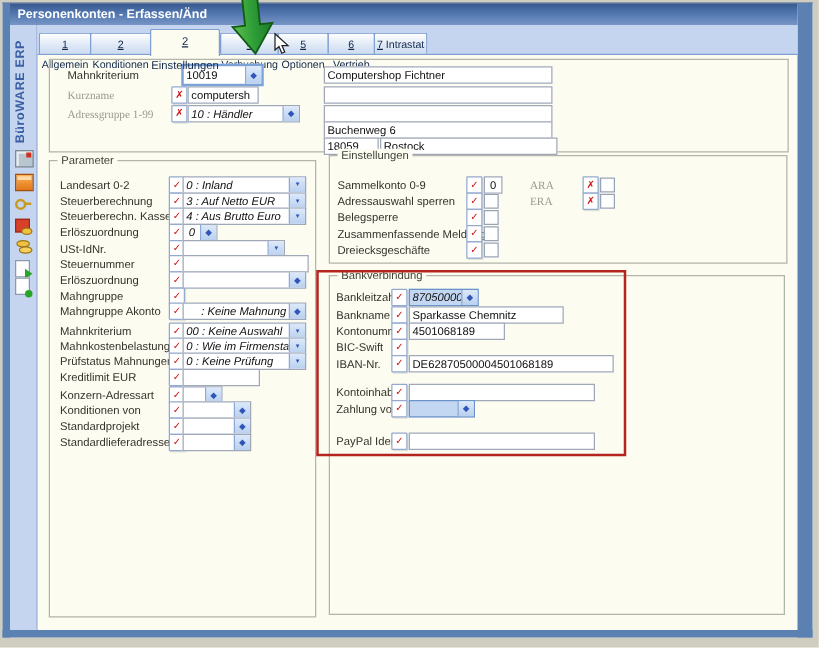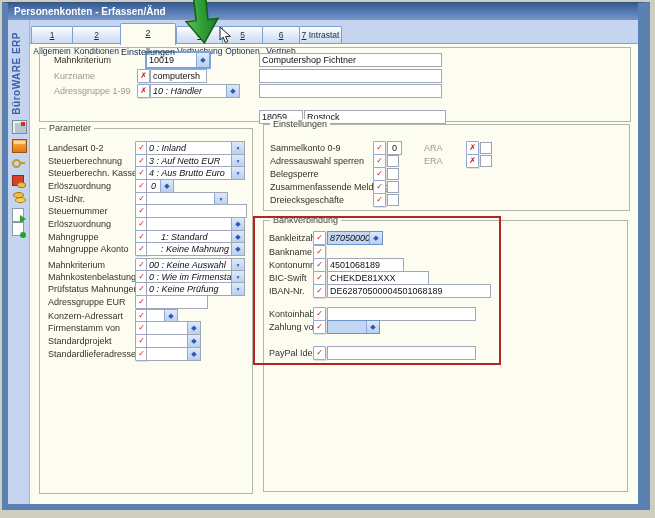--- a/index.html
+++ b/index.html
@@ -38,21 +38,21 @@
   .tab{position:absolute;top:6px;height:16px;background:linear-gradient(#ffffff,#dde7f6 60%,#cddcf0);
        border:1px solid #7FA0D2;border-bottom:none;border-radius:2px 2px 0 0;
        font-size:8.5px;text-align:center;line-height:16px;color:#12284a;cursor:default;}
   .tab.active{top:3px;height:21px;background:#FCFCF1;z-index:2;font-size:9px;line-height:19px;}
   .tab .tl{display:inline-block;}
   .tab .tl::first-letter{text-decoration:underline;}
   .gbox{position:absolute;border:1px solid #B2B5A9;}
   .gtitle{position:absolute;top:-6px;left:6px;background:#FCFCF1;padding:0 3px;font-size:9px;color:#3E4238;}
   .row{position:absolute;left:0;right:0;height:13px;}
   .lb{position:absolute;font-size:9px;color:#33332C;white-space:nowrap;top:2px;}
-  .lb.gray{color:#9A9A90;}
+  .lb.gray{color:#9A9A90;font-family:Liberation Serif, serif;}
   .ni{position:absolute;top:0;width:11px;height:12px;background:#fff;border:1px solid #93A9CF;
       border-radius:1px;font-size:8px;font-weight:bold;color:#CC1111;line-height:11px;text-align:center;
       box-shadow:1px 1px 0 rgba(0,0,0,.10);cursor:default;}
   .txt{position:absolute;top:0;height:12px;background:#fff;border:1px solid #A0A8B8;
        font-size:9px;line-height:12px;color:#101010;padding:0 2px;white-space:nowrap;overflow:hidden;}
   .combo{position:absolute;top:0;height:14px;background:#fff;border:1px solid #A0A8B8;
          display:flex;box-sizing:border-box;}
   .combo.blue{background:#C3D7F2;border-color:#6C93C8;}
   .ct{flex:1;font-size:9px;line-height:12px;color:#101010;padding-left:2px;white-space:nowrap;overflow:hidden;font-style:italic;}
   .ct.right{text-align:right;padding-right:2px;}
@@ -117,20 +117,23 @@
         </div>
         <div class="row" style="top:36px">
           <span class="lb gray" style="left:14px">Adressgruppe 1-99</span>
           <span class="ni" style="left:97px">✗</span>
           <div class="combo" style="left:110px;width:90px">
             <span class="ct">10 : Händler</span>
             <span class="btn spin">◆</span>
           </div>
           <span class="txt" style="left:219px;width:177px"></span>
         </div>
+        <div class="row" style="top:49px">
+          <span class="txt" style="left:219px;width:177px">Buchenweg 6</span>
+        </div>
         <div class="row" style="top:62px">
           <span class="txt" style="left:219px;width:38px">18059</span>
           <span class="txt" style="left:264px;width:136px">Rostock</span>
         </div>
       </div>
 
       <div class="gbox" style="left:9px;top:108px;width:212px;height:364px">
         <span class="gtitle">Parameter</span>
 
         <div class="row" style="top:12px">
@@ -182,24 +185,20 @@
           <span class="lb" style="left:8px">Erlöszuordnung</span>
           <span class="ni" style="left:95px">✓</span>
           <div class="combo" style="left:106px;width:99px">
             <span class="ct"></span>
             <span class="btn spin">◆</span>
           </div>
         </div>
         <div class="row" style="top:101px">
           <span class="lb" style="left:8px">Mahngruppe</span>
           <span class="ni" style="left:95px">✓</span>
-          <div class="combo" style="left:106px;width:99px">
-            <span class="ct" style="padding-left:14px">1: Standard</span>
-            <span class="btn spin">◆</span>
-          </div>
         </div>
         <div class="row" style="top:113px">
           <span class="lb" style="left:8px">Mahngruppe Akonto</span>
           <span class="ni" style="left:95px">✓</span>
           <div class="combo" style="left:106px;width:99px">
             <span class="ct" style="padding-left:14px">: Keine Mahnung</span>
             <span class="btn spin">◆</span>
           </div>
         </div>
         <div class="row" style="top:129px">
@@ -220,34 +219,34 @@
         </div>
         <div class="row" style="top:153px">
           <span class="lb" style="left:8px">Prüfstatus Mahnungen</span>
           <span class="ni" style="left:95px">✓</span>
           <div class="combo" style="left:106px;width:99px">
             <span class="ct">0 : Keine Prüfung</span>
             <span class="btn">▼</span>
           </div>
         </div>
         <div class="row" style="top:166px">
-          <span class="lb" style="left:8px">Adressgruppe EUR</span>
+          <span class="lb" style="left:8px">Kreditlimit EUR</span>
           <span class="ni" style="left:95px">✓</span>
           <span class="txt" style="left:106px;width:56px"></span>
         </div>
         <div class="row" style="top:180px">
           <span class="lb" style="left:8px">Konzern-Adressart</span>
           <span class="ni" style="left:95px">✓</span>
           <div class="combo" style="left:106px;width:32px">
             <span class="ct"></span>
             <span class="btn spin">◆</span>
           </div>
         </div>
         <div class="row" style="top:192px">
-          <span class="lb" style="left:8px">Firmenstamm von</span>
+          <span class="lb" style="left:8px">Konditionen von</span>
           <span class="ni" style="left:95px">✓</span>
           <div class="combo" style="left:106px;width:55px">
             <span class="ct"></span>
             <span class="btn spin">◆</span>
           </div>
         </div>
         <div class="row" style="top:205px">
           <span class="lb" style="left:8px">Standardprojekt</span>
           <span class="ni" style="left:95px">✓</span>
           <div class="combo" style="left:106px;width:55px">
@@ -306,30 +305,30 @@
           <span class="lb" style="left:5px">Bankleitzahl</span>
           <span class="ni" style="left:49px">✓</span>
           <div class="combo blue" style="left:63px;width:56px">
             <span class="ct right">87050000</span>
             <span class="btn spin">◆</span>
           </div>
         </div>
         <div class="row" style="top:24px">
           <span class="lb" style="left:5px">Bankname</span>
           <span class="ni" style="left:49px">✓</span>
+          <span class="txt" style="left:63px;width:118px">Sparkasse Chemnitz</span>
         </div>
         <div class="row" style="top:37px">
           <span class="lb" style="left:5px">Kontonummer</span>
           <span class="ni" style="left:49px">✓</span>
           <span class="txt" style="left:63px;width:71px">4501068189</span>
         </div>
         <div class="row" style="top:50px">
           <span class="lb" style="left:5px">BIC-Swift</span>
           <span class="ni" style="left:49px">✓</span>
-          <span class="txt" style="left:63px;width:96px">CHEKDE81XXX</span>
         </div>
         <div class="row" style="top:63px">
           <span class="lb" style="left:5px">IBAN-Nr.</span>
           <span class="ni" style="left:49px">✓</span>
           <span class="txt" style="left:63px;width:158px">DE62870500004501068189</span>
         </div>
         <div class="row" style="top:86px">
           <span class="lb" style="left:5px">Kontoinhaber</span>
           <span class="ni" style="left:49px">✓</span>
           <span class="txt" style="left:63px;width:143px"></span>

